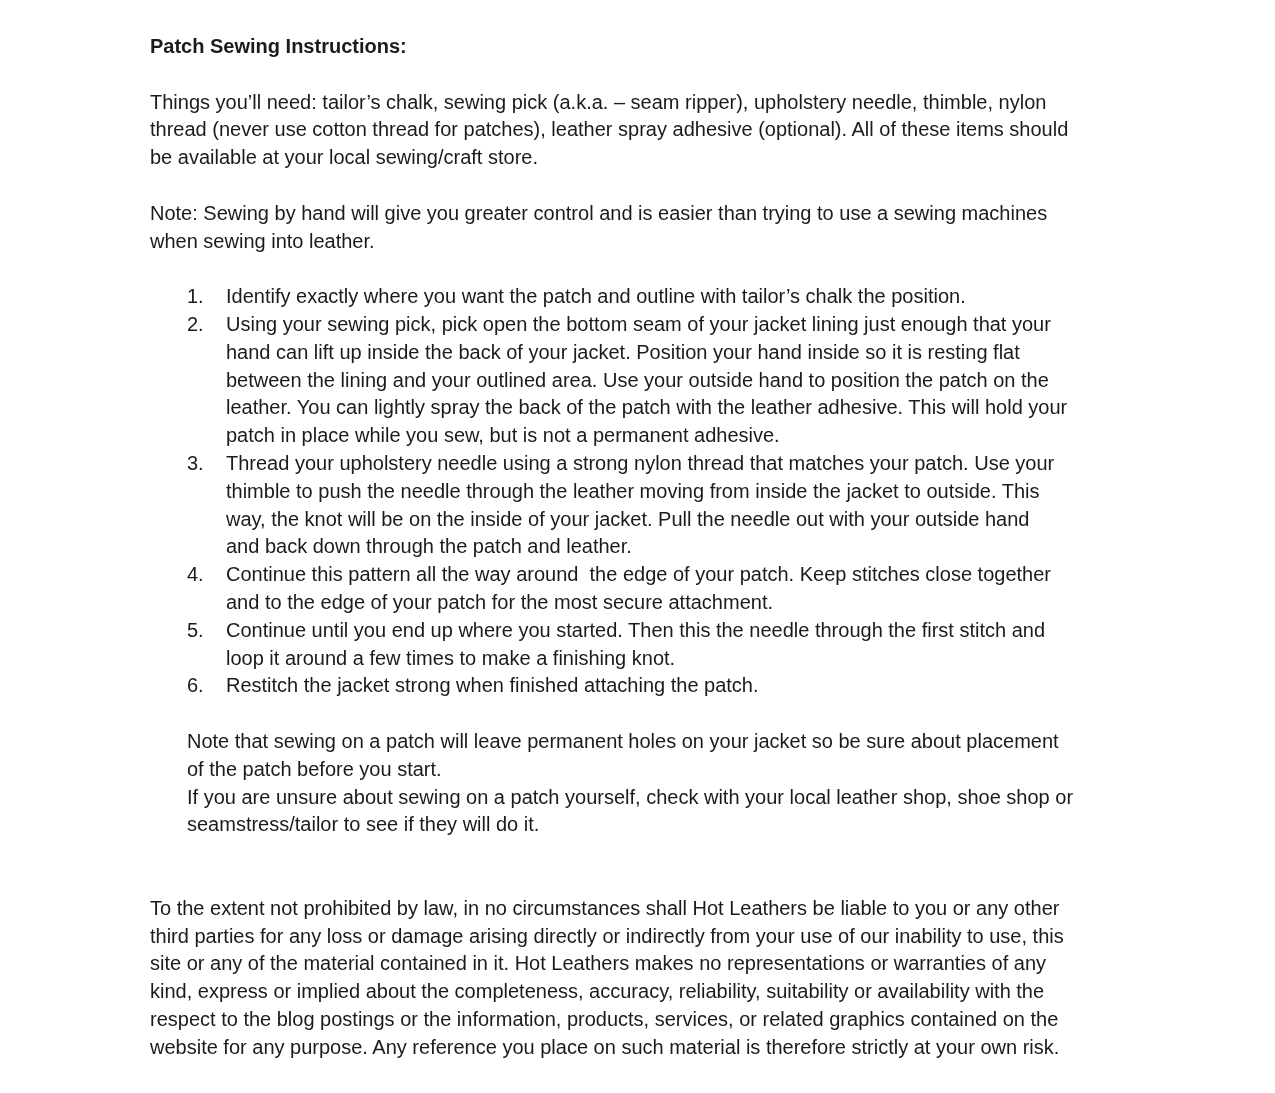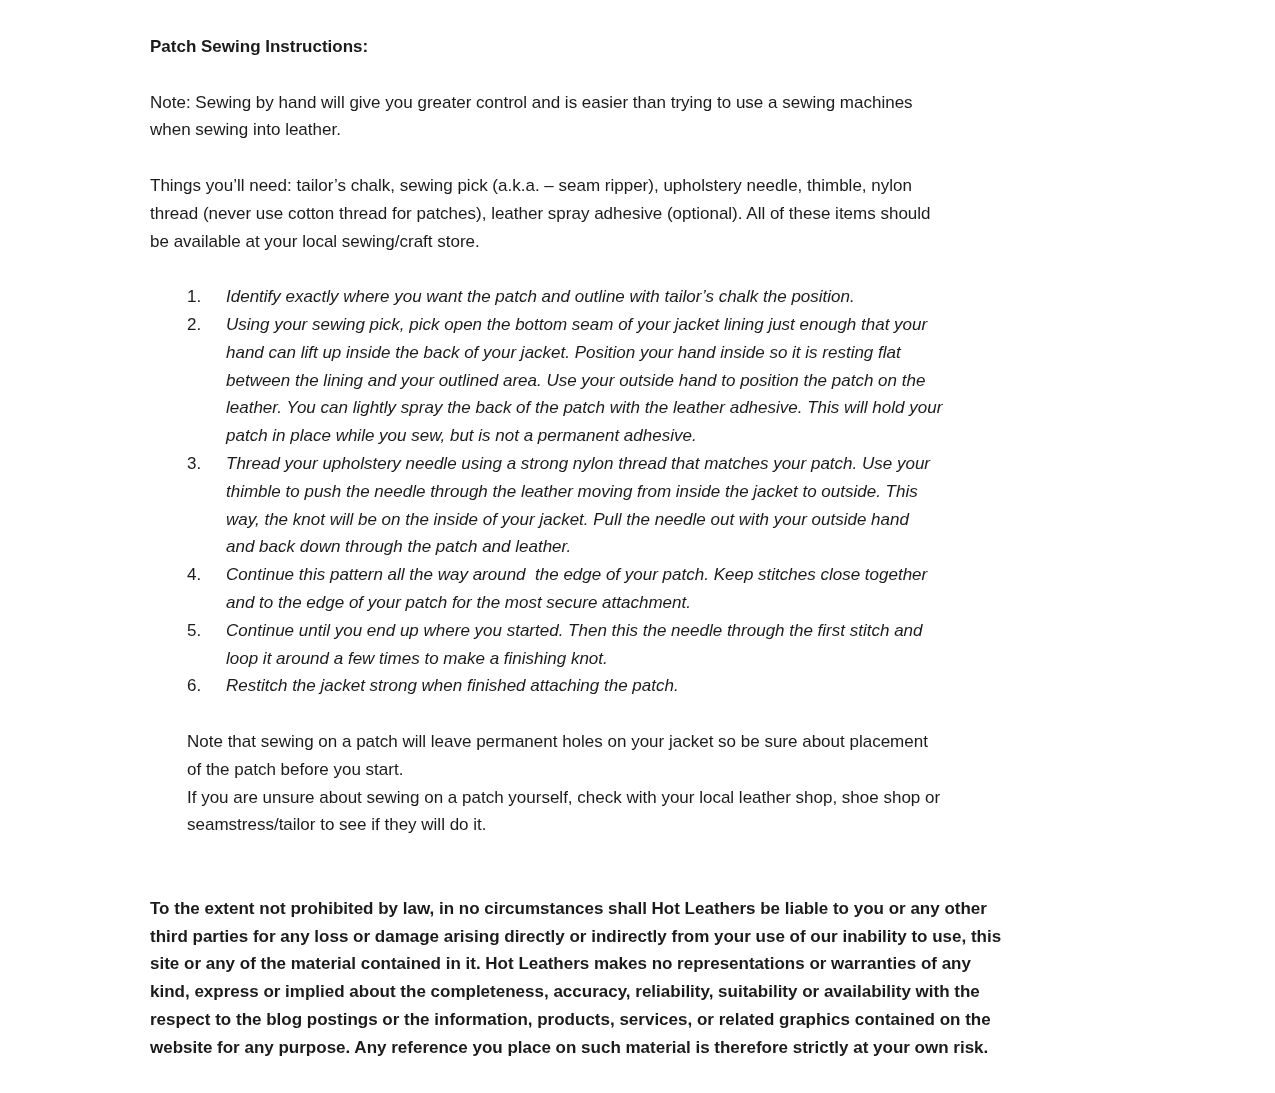--- a/index.html
+++ b/index.html
@@ -13,21 +13,21 @@
     position: relative;
     font-family: "Liberation Sans", sans-serif;
     color: #1b1b1b;
     overflow: hidden;
   }
   .doc {
     position: absolute;
     left: 150px;
     top: 33px;
     width: 990px;
-    font-size: 17px;
+    font-size: 20px;
     line-height: 27.8px;
   }
   .title {
     font-weight: bold;
     margin: 0 0 27.8px 0;
   }
   .para {
     white-space: pre-wrap;
     margin: 0 0 27.8px 0;
   }
@@ -38,45 +38,43 @@
     display: flex;
     padding-left: 37px;
   }
   .step-num {
     flex: 0 0 39px;
     width: 39px;
   }
   .step-text {
     white-space: pre-wrap;
     flex: 1 1 auto;
-    font-style: italic;
   }
   .note {
     white-space: pre-wrap;
     margin: 0 0 55.6px 37px;
   }
   .disclaimer {
     white-space: pre-wrap;
     margin: 0;
-    font-weight: bold;
   }
 </style>
 </head>
 <body>
 
 <div class="doc">
 
   <div class="title">Patch Sewing Instructions:</div>
 
-  <div class="para">Note: Sewing by hand will give you greater control and is easier than trying to use a sewing machines
-when sewing into leather.</div>
-
   <div class="para">Things you’ll need: tailor’s chalk, sewing pick (a.k.a. – seam ripper), upholstery needle, thimble, nylon
 thread (never use cotton thread for patches), leather spray adhesive (optional). All of these items should
 be available at your local sewing/craft store.</div>
+
+  <div class="para">Note: Sewing by hand will give you greater control and is easier than trying to use a sewing machines
+when sewing into leather.</div>
 
   <div class="steps">
       <div class="step">
         <span class="step-num">1.</span>
         <span class="step-text">Identify exactly where you want the patch and outline with tailor’s chalk the position.</span>
       </div>
       <div class="step">
         <span class="step-num">2.</span>
         <span class="step-text">Using your sewing pick, pick open the bottom seam of your jacket lining just enough that your
 hand can lift up inside the back of your jacket. Position your hand inside so it is resting flat

